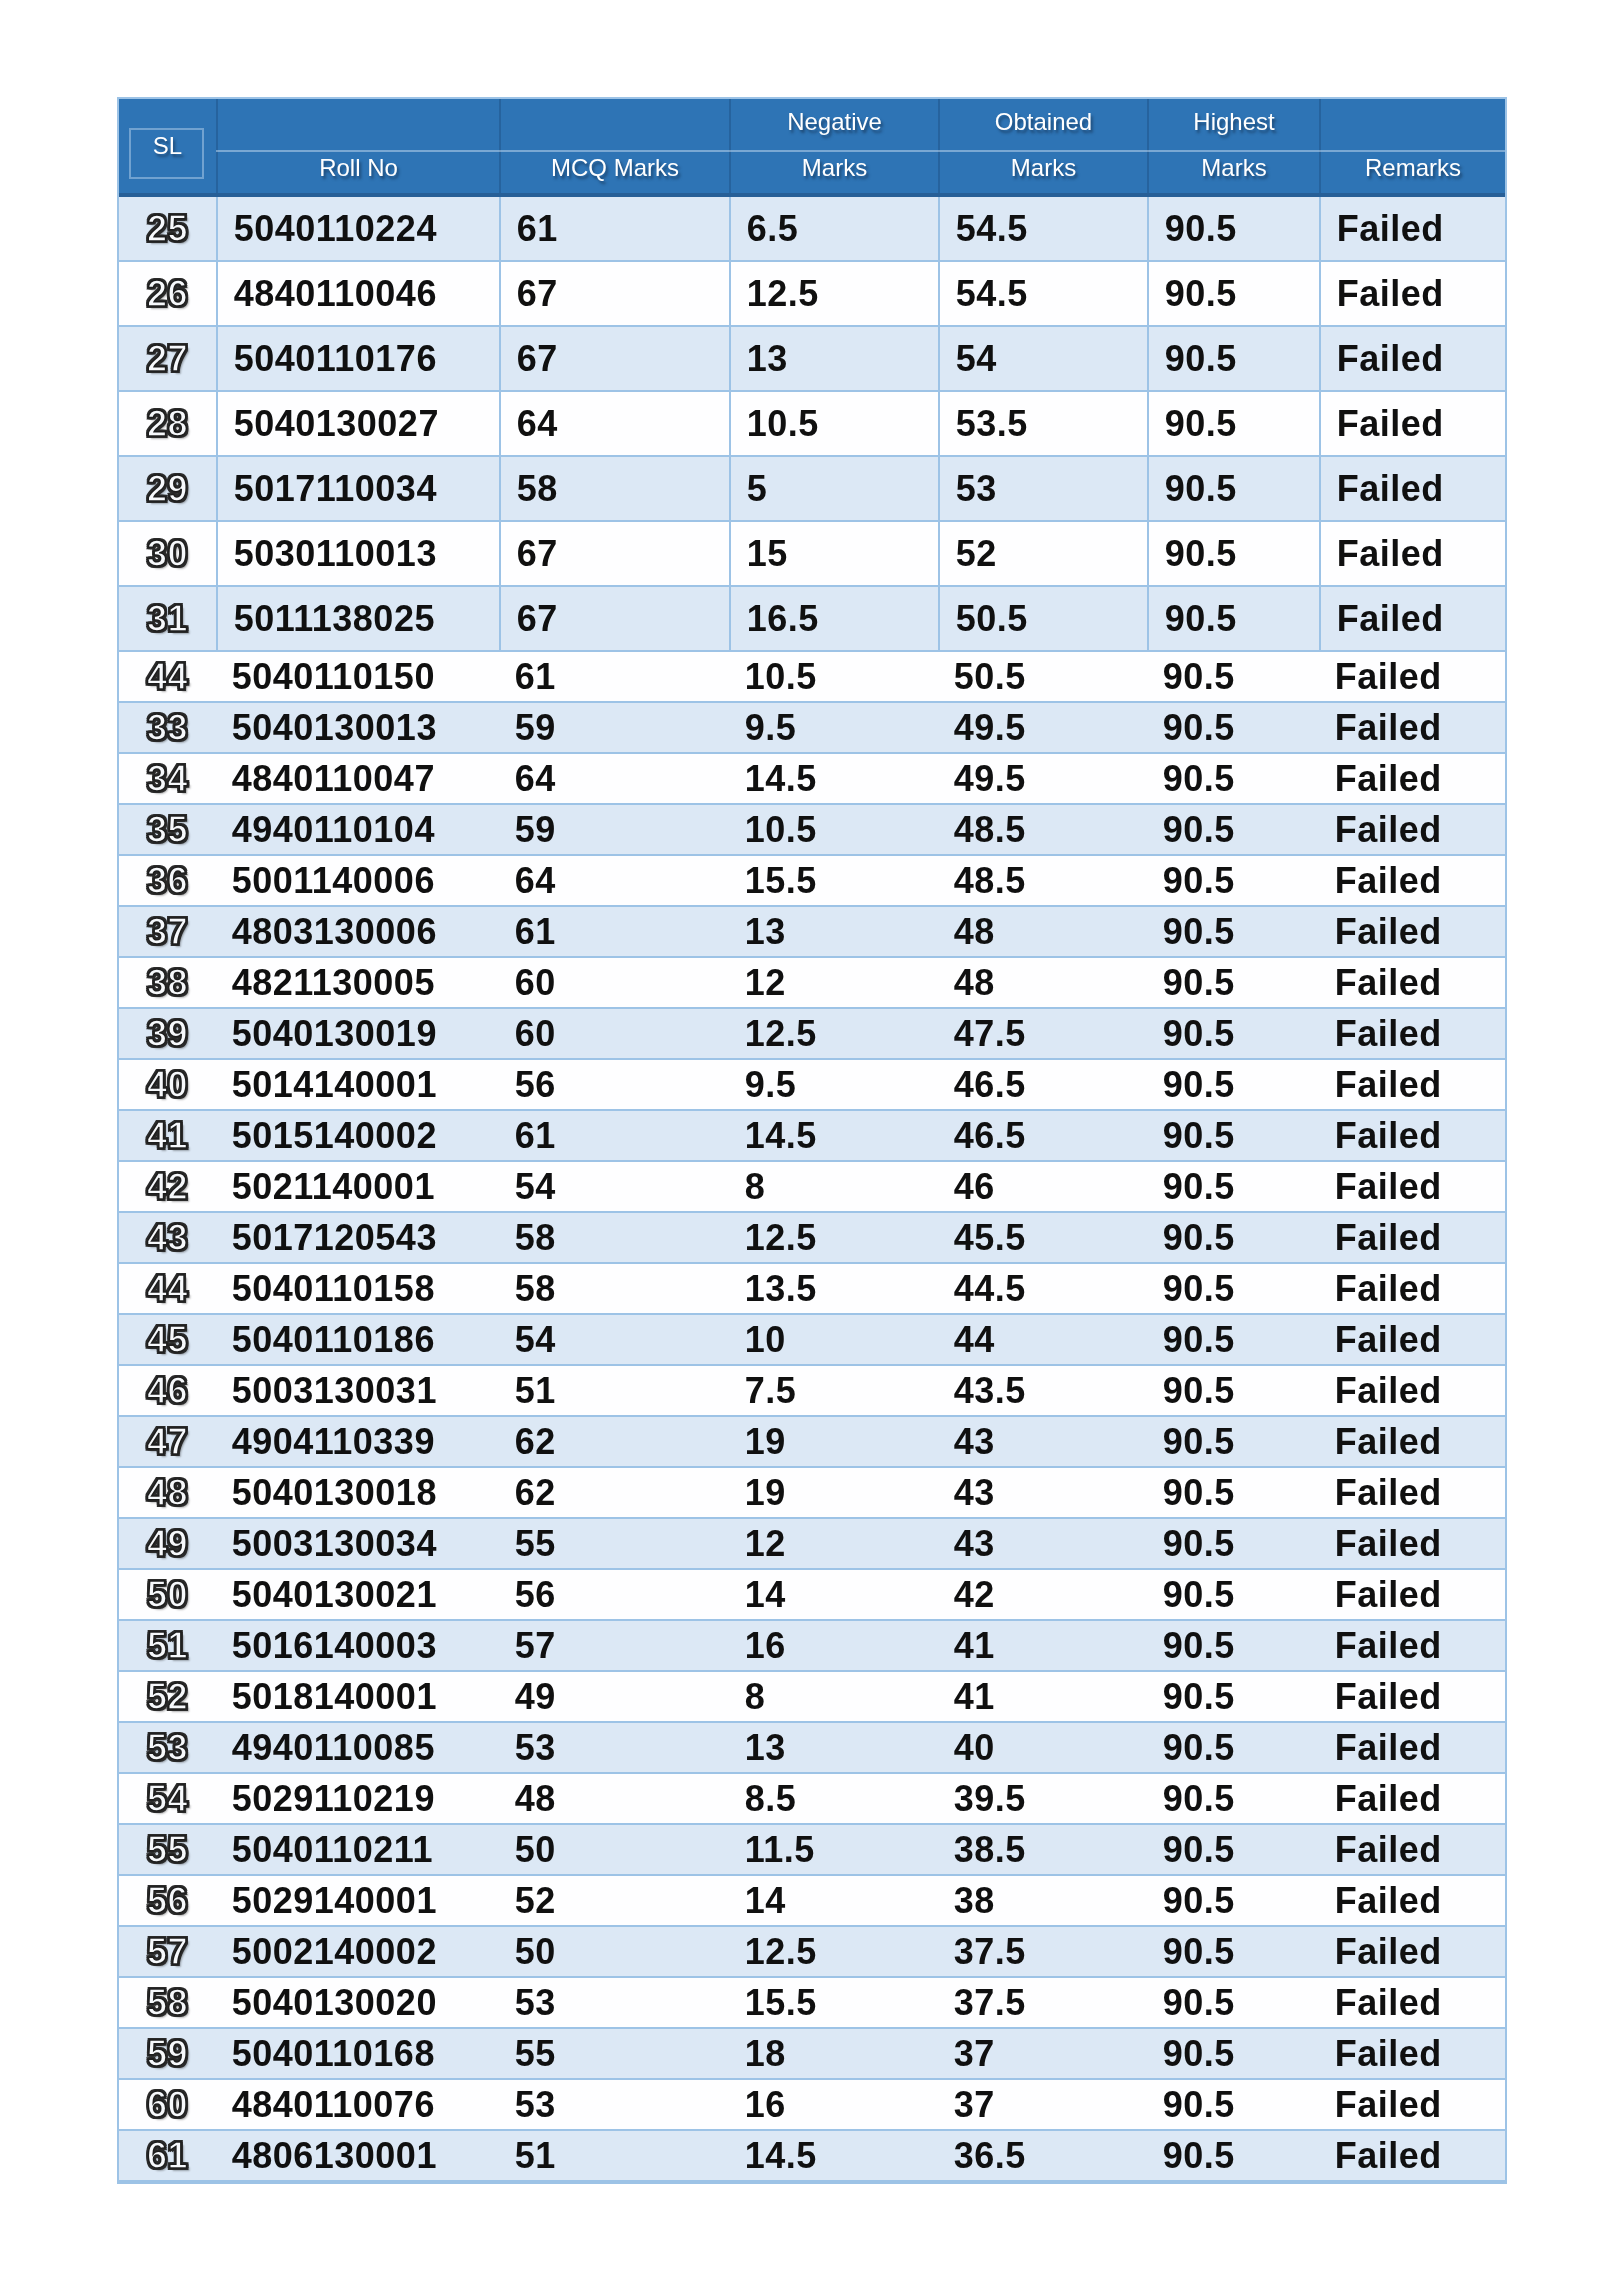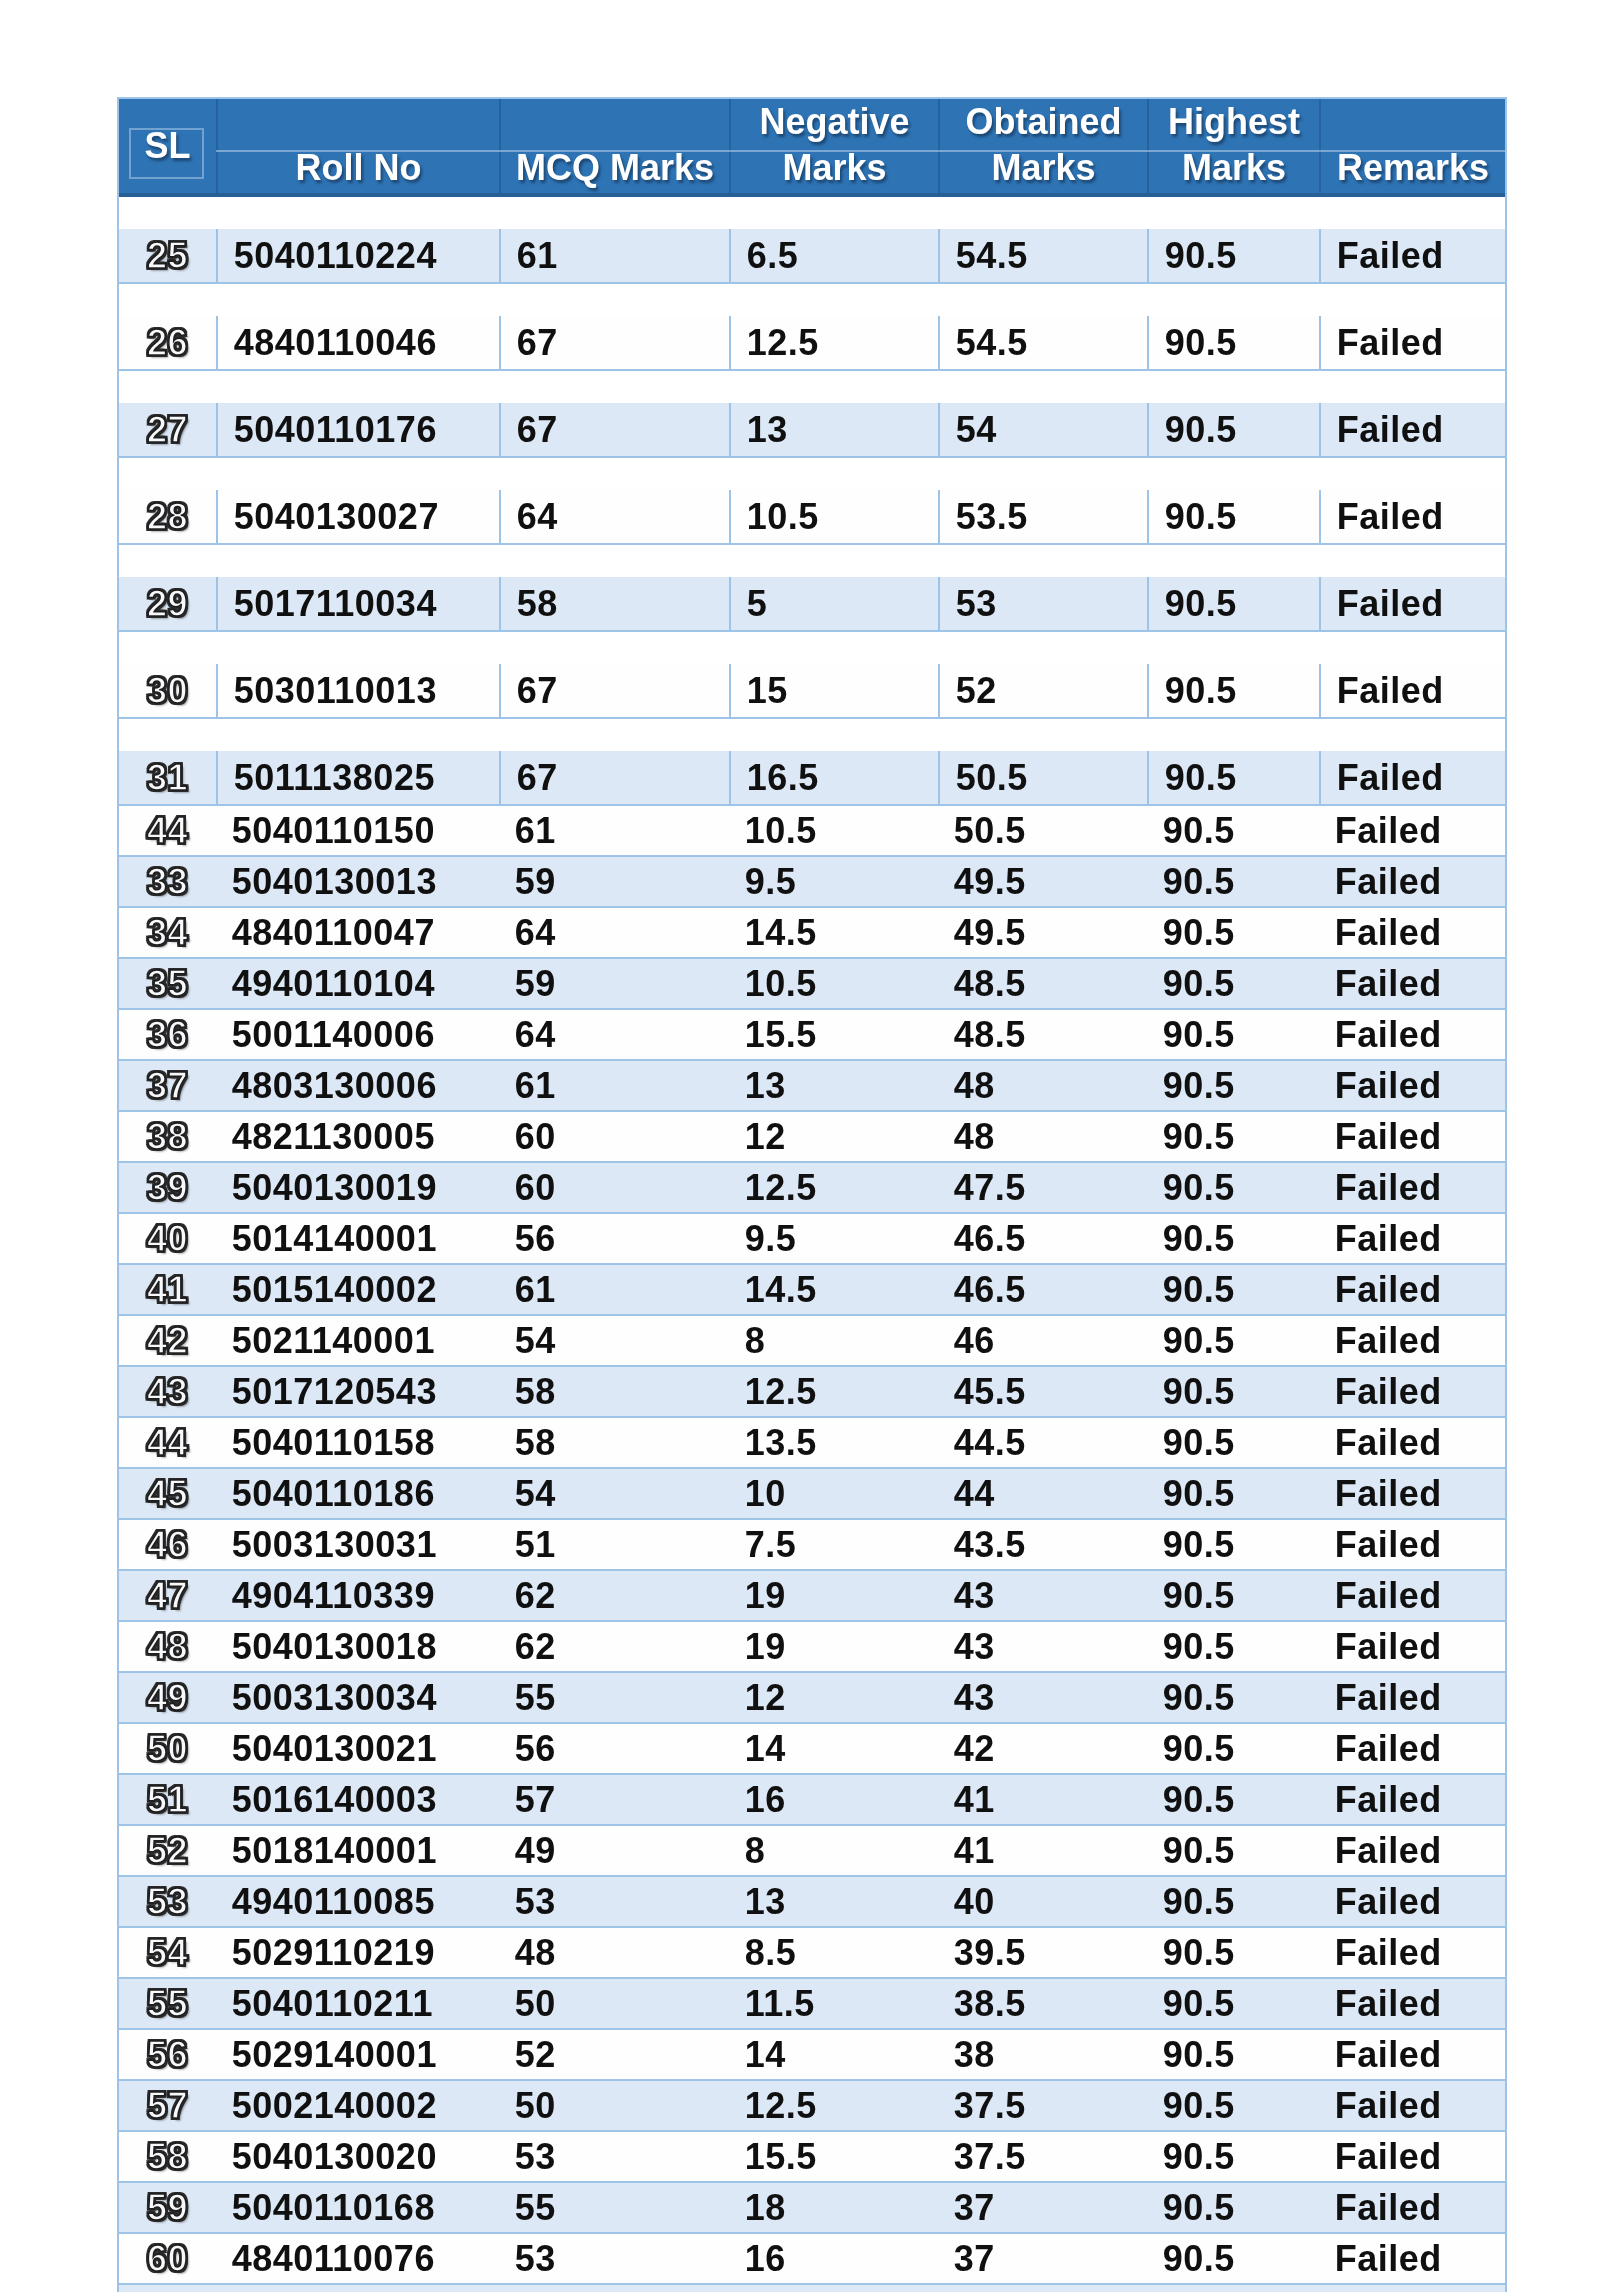--- a/index.html
+++ b/index.html
@@ -21,22 +21,22 @@
   
   .thead{
     position:relative;
     display:grid;
     grid-template-columns:97px 283px 230px 209px 209px 172px 186px;
     height:94px;
     background:var(--header-bg,#2E74B5);
     border-bottom:4.9px solid #27movea; 
     border-bottom:4.9px solid #275f97;
     color:var(--header-text,#ffffff);
-    font-weight:bold;
-    font-size:36px;
+    font-weight:normal;
+    font-size:24px;
   }
   .th{
     position:relative;
     display:flex;flex-direction:column;
     box-sizing:border-box;
   }
   .th + .th{border-left:2.9px solid rgba(22,68,116,0.35);}
   .th .l1{
     height:46px;display:flex;align-items:center;justify-content:center;
     text-shadow:2px 2.9px 2.9px rgba(15,35,60,0.55);
@@ -65,21 +65,21 @@
     grid-template-columns:97px 283px 230px 209px 209px 172px 186px;
     height:51px;
     background:var(--row-bg,#FEFEFF);
     border-bottom:2px solid var(--grid-border,#9DC3E6);
     box-sizing:border-box;
     font-size:36px;
     font-weight:bold;
     color:var(--text,#101010);
     letter-spacing:0.5px;
   }
-  .row.tall{height:55px;margin-top:32px;}
+  .row.tall{height:65px;}
   .row.alt{background:var(--row-alt-bg,#DCE8F5);}
   .cell{
     display:flex;align-items:center;
     padding-left:15.7px;
     box-sizing:border-box;
     overflow:hidden;
     white-space:nowrap;
   }
   .row.bordered .cell + .cell{border-left:2px solid var(--grid-border,#9DC3E6);}
   .cell.sl-cell{justify-content:center;padding-left:0;}

